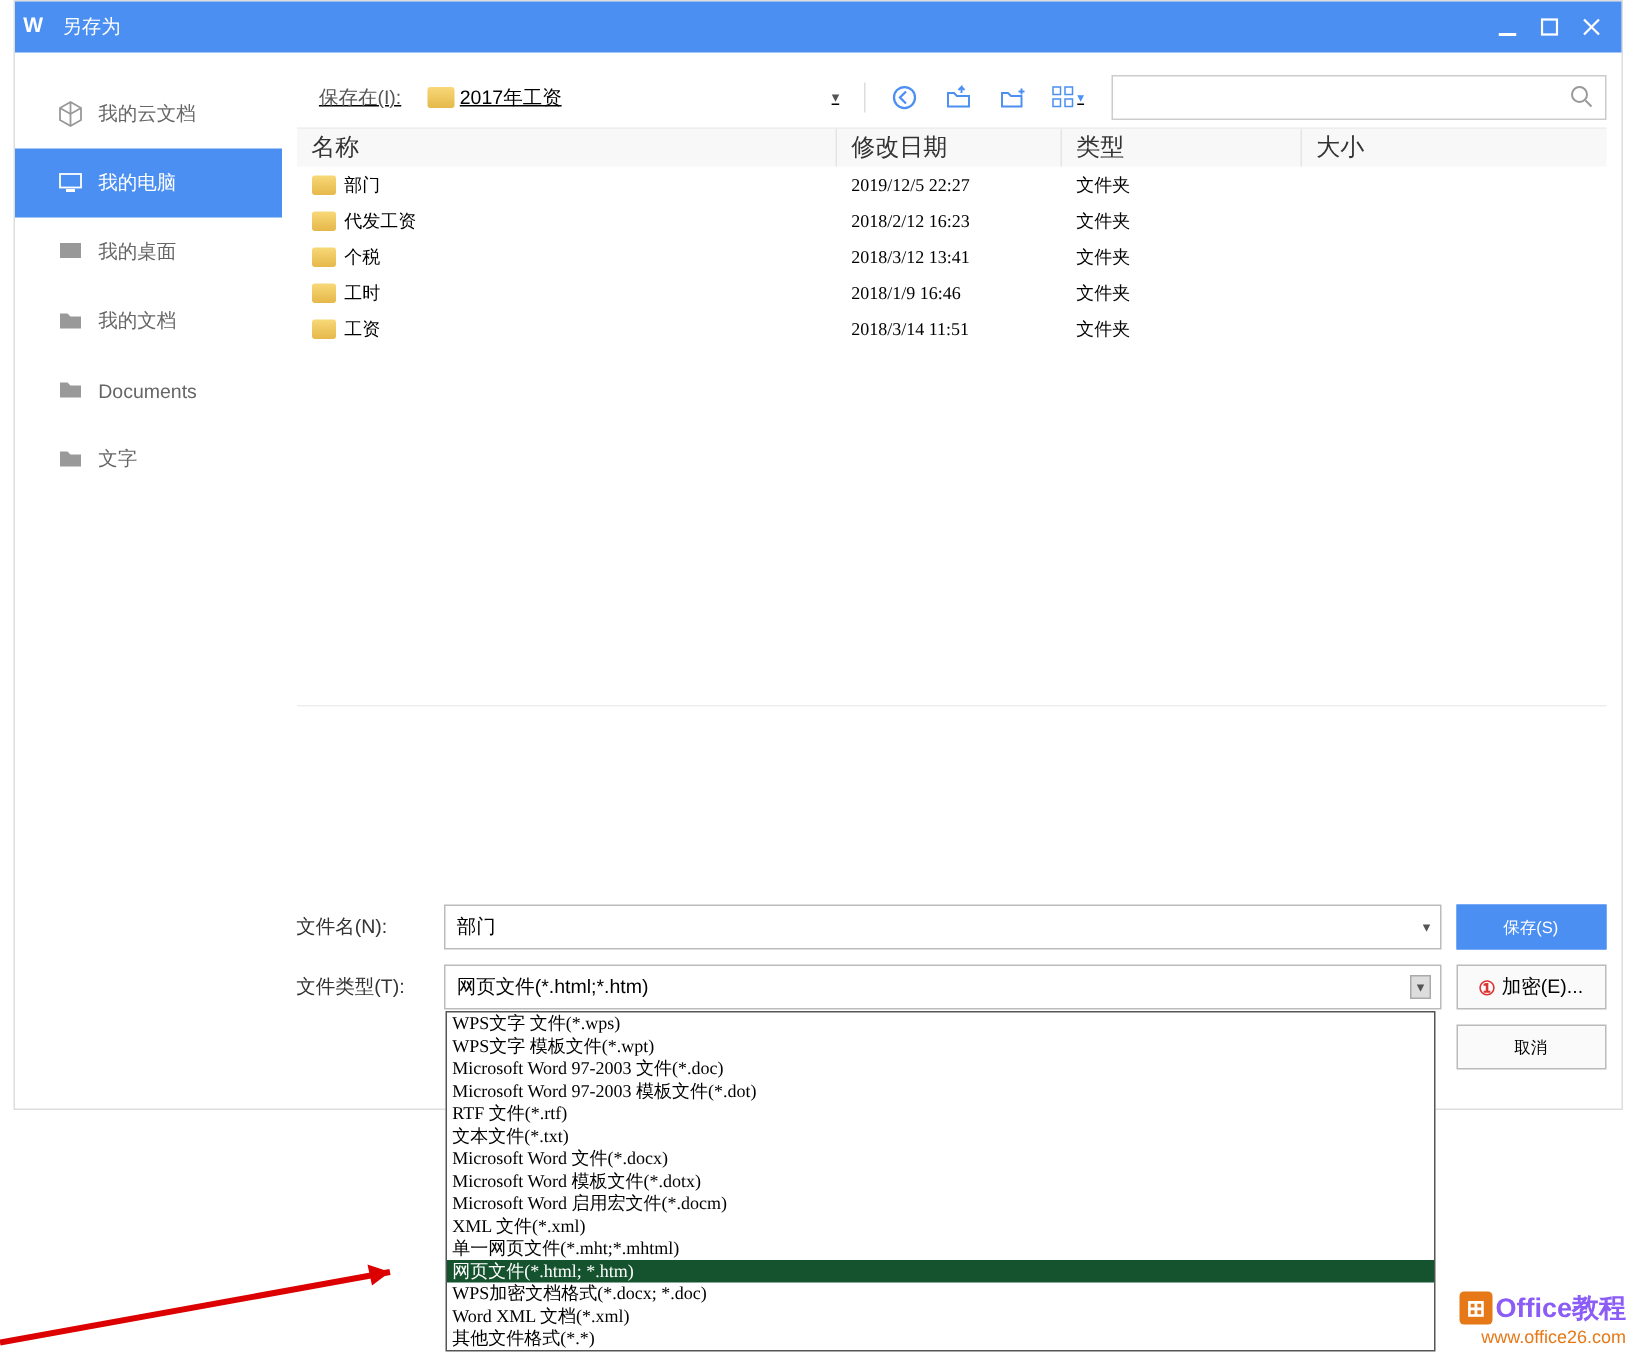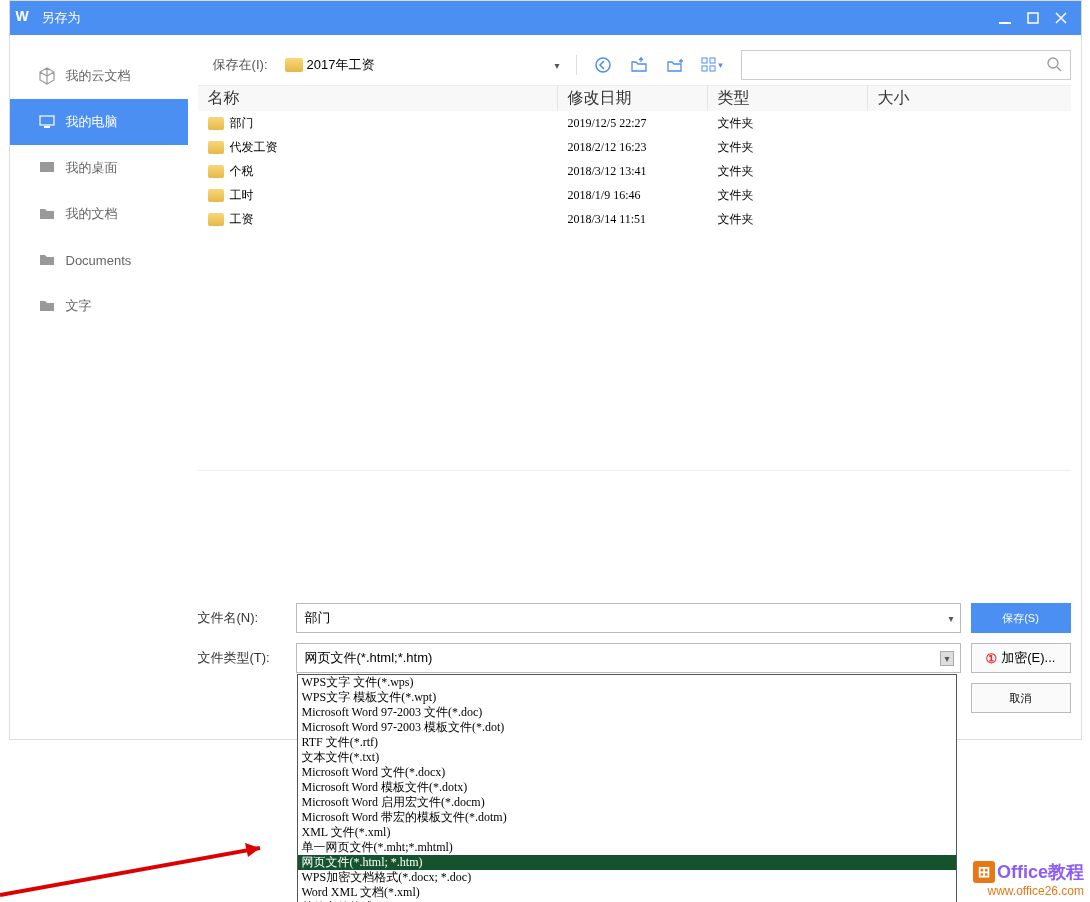--- a/index.html
+++ b/index.html
@@ -16,21 +16,21 @@
     
     .sidebar { width: 178px; padding-top: 18px; }
     .side-item { display: flex; align-items: center; height: 46px; padding-left: 28px; gap: 10px; color: #666; font-size: 13px; }
     .side-item.active { background: #4b8ff2; color: #fff; }
     .side-icon { width: 18px; height: 18px; display: inline-flex; align-items: center; justify-content: center; }
     .side-item.active .side-icon svg { fill: #fff; }
     .side-icon svg { fill: #999; }
     
     .main { flex: 1; display: flex; flex-direction: column; padding: 10px 10px 0 10px; position: relative; }
     
-    .toolbar { display: flex; align-items: center; gap: 8px; height: 40px; }
+    .toolbar { display: flex; align-items: center; gap: 8px; height: 40px; text-decoration: underline; }
     .toolbar .label { width: 70px; color: #555; font-size: 13px; text-align: right; margin-right: 4px;}
     .path-box { display: flex; align-items: center; border: 1px solid transparent; padding: 2px 4px; gap: 4px; }
     .folder-mini { width: 18px; height: 14px; background: linear-gradient(180deg,#f8d878,#e5b84a); border-radius:2px; }
     .dropdown-arrow { font-size: 10px; color: #555; margin-left: 2px; }
     .tool-btn { width: 28px; height: 28px; display: inline-flex; align-items: center; justify-content: center; color: #4b8ff2; }
     .tool-sep { width: 1px; height: 20px; background: #ddd; margin: 0 4px; }
     .search-box { flex: 1; max-width: 330px; margin-left: auto; border: 1px solid #ccc; height: 30px; display: flex; align-items: center; padding: 0 8px; background: #fff;}
     .search-box input { border: none; outline: none; flex: 1; font-size: 13px; background: transparent;}
     .search-icon { color: #999; }
     
@@ -265,21 +265,20 @@
             <div class="dropdown-panel" id="dropdown-panel">
                 <div class="opt">WPS文字 文件(*.wps)</div>
                 <div class="opt">WPS文字 模板文件(*.wpt)</div>
                 <div class="opt">Microsoft Word 97-2003 文件(*.doc)</div>
                 <div class="opt">Microsoft Word 97-2003 模板文件(*.dot)</div>
                 <div class="opt">RTF 文件(*.rtf)</div>
                 <div class="opt">文本文件(*.txt)</div>
                 <div class="opt">Microsoft Word 文件(*.docx)</div>
                 <div class="opt">Microsoft Word 模板文件(*.dotx)</div>
                 <div class="opt">Microsoft Word 启用宏文件(*.docm)</div>
-                <div class="opt">Microsoft Word 带宏的模板文件(*.dotm)</div>
                 <div class="opt">XML 文件(*.xml)</div>
                 <div class="opt">单一网页文件(*.mht;*.mhtml)</div>
                 <div class="opt sel">网页文件(*.html; *.htm)</div>
                 <div class="opt">WPS加密文档格式(*.docx; *.doc)</div>
                 <div class="opt">Word XML 文档(*.xml)</div>
                 <div class="opt">其他文件格式(*.*)</div>
               </div>
           </span>
           <span class="btn-enc">
               <span class="enc-ico">①</span>

